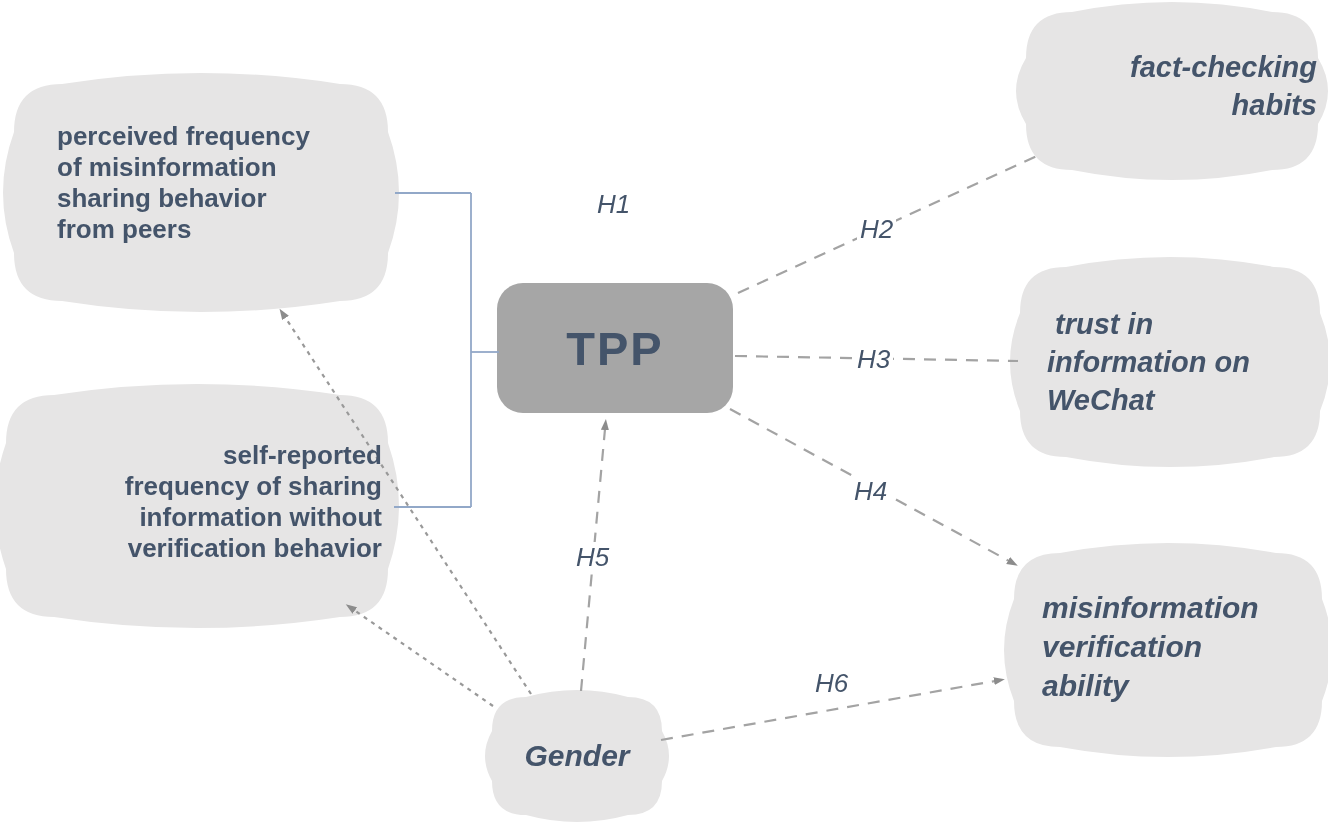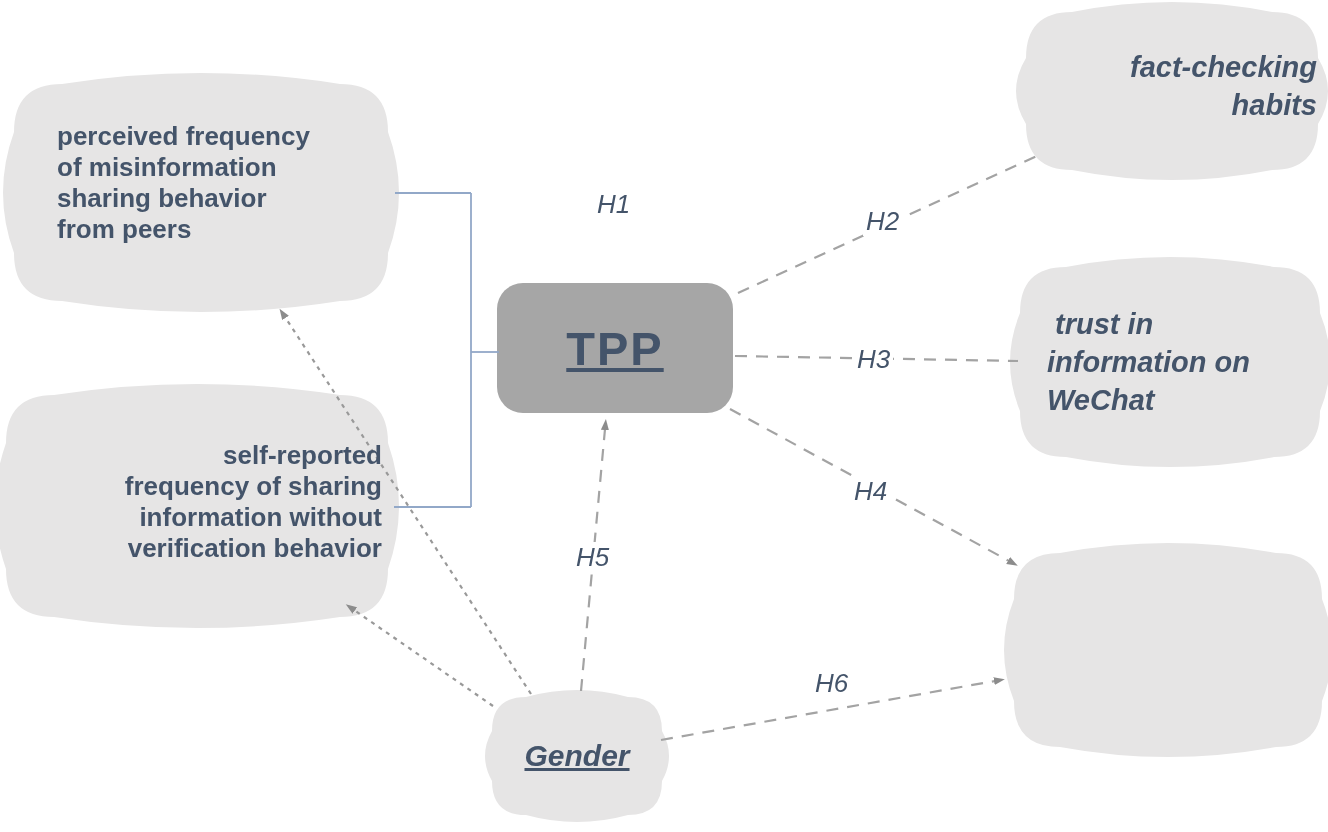--- a/index.html
+++ b/index.html
@@ -26,21 +26,20 @@
   .label-right {
     font-style: italic;
     font-size: 29px;
     line-height: 38px;
   }
   .label-center {
     display: flex;
     align-items: center;
     justify-content: center;
     text-align: center;
-    text-decoration: underline;
   }
   .label-tpp {
     font-size: 47px;
     letter-spacing: 2px;
   }
   .label-gender {
     font-size: 30px;
     font-style: italic;
   }
   .h-label {
@@ -106,23 +105,26 @@
 
   <div class="node-label label-center label-tpp" style="left:497px; top:283px; width:236px; height:130px;">TPP</div>
 
   <div class="node-label label-right" style="left:1047px; top:48px; width:270px;text-align:right;">fact-checking
 habits</div>
 
   <div class="node-label label-right" style="left:1047px; top:305px; width:270px;"> trust in
 information on
 WeChat</div>
 
+  <div class="node-label label-right" style="left:1042px; top:588px; width:280px; font-size:30px; line-height:39px;">misinformation
+verification
+ability</div>
 
   <div class="node-label label-center label-gender" style="left:492px; top:697px; width:170px; height:118px;">Gender</div>
 
   <span class="h-label" style="left:594px; top:189px;">H1</span>
-  <span class="h-label" style="left:857px; top:206px;margin-left:6px;">H2</span>
+  <span class="h-label" style="left:857px; top:214px;">H2</span>
   <span class="h-label" style="left:854px; top:344px;">H3</span>
   <span class="h-label" style="left:851px; top:476px;">H4</span>
   <span class="h-label" style="left:573px; top:542px;">H5</span>
   <span class="h-label" style="left:812px; top:668px;">H6</span>
 
 </div>
 
 </body></html>

